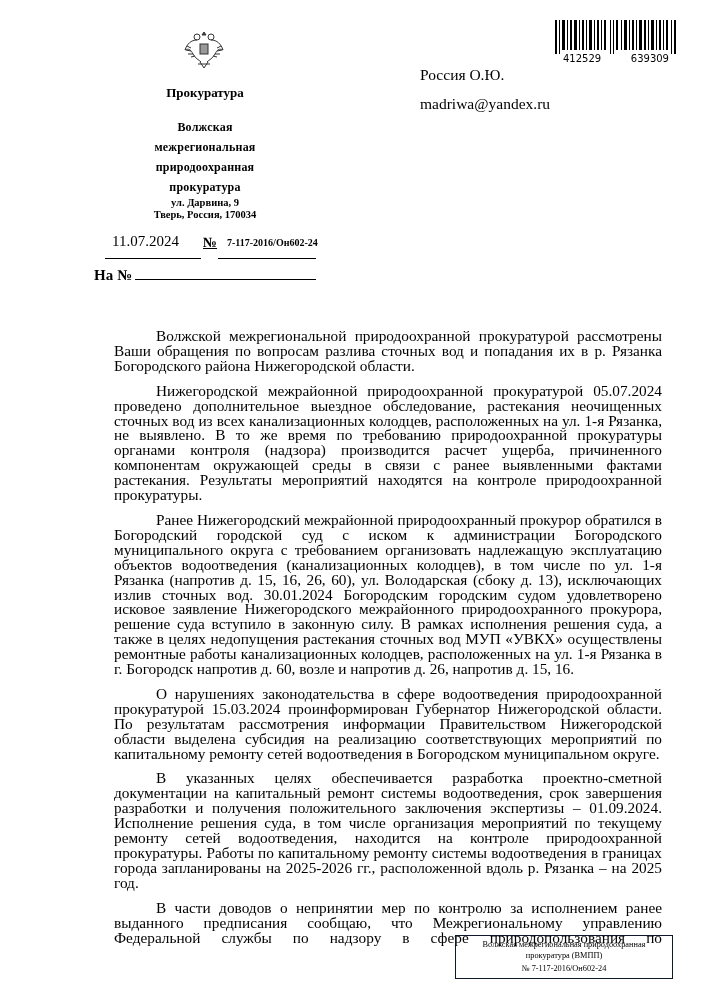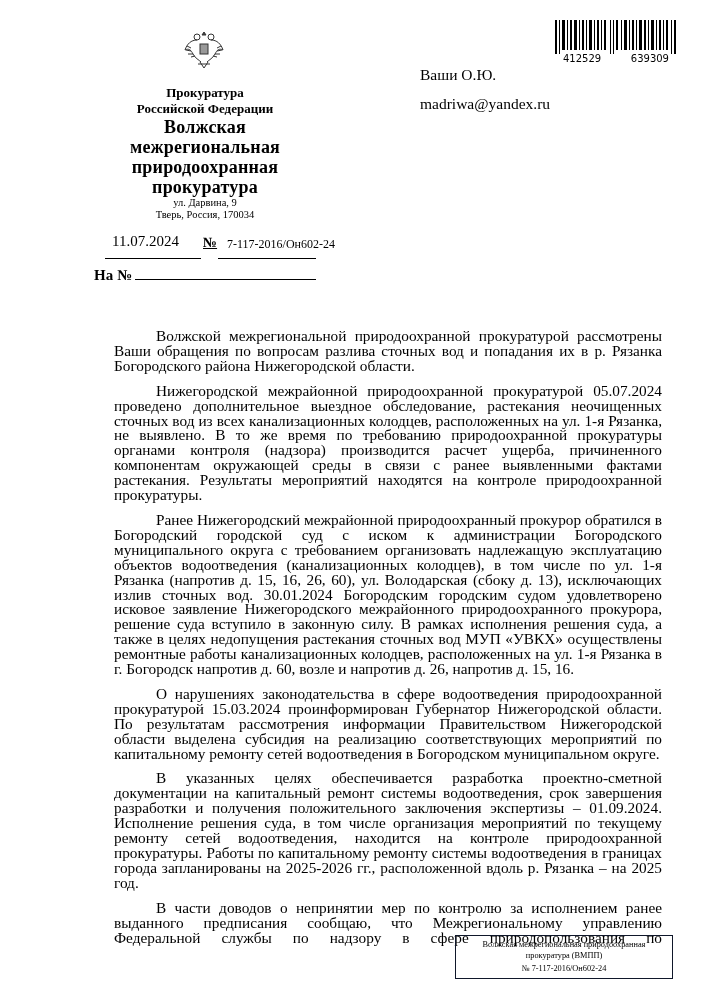--- a/index.html
+++ b/index.html
@@ -5,26 +5,26 @@
     html, body { margin: 0; padding: 0; }
     body {
       width: 706px; height: 1000px; background: #ffffff; color: #000;
       position: relative; overflow: hidden;
       font-family: "Liberation Serif", "DejaVu Serif", serif;
     }
     .abs { position: absolute; }
     .emblem { left: 181px; top: 26px; width: 46px; height: 46px; }
     .org { left: 100px; width: 210px; text-align: center; font-weight: bold; }
     .org-l1 { top: 85px; font-size: 13px; line-height: 16px; }
-    .org-main { top: 117px; font-size: 18px; line-height: 20px; letter-spacing: 0.2px; }
-    .addr { left: 100px; width: 210px; top: 197px; text-align: center; font-size: 10.5px; line-height: 12px; }
+    .org-main { top: 117px; font-size: 12px; line-height: 20px; letter-spacing: 0.2px; }
+    .addr { left: 100px; width: 210px; top: 197px; text-align: center; font-size: 10.5px; line-height: 12px; font-weight: bold; }
     .date { left: 112px; top: 233px; font-size: 15px; }
     .date-line { left: 105px; top: 258px; width: 96px; border-top: 1px solid #000; }
     .num-sign { left: 203px; top: 235px; font-size: 14px; font-weight: bold; text-decoration: underline; }
-    .num-val { left: 227px; top: 237px; font-size: 12px; }
+    .num-val { left: 227px; top: 237px; font-size: 10px; font-weight: bold; }
     .num-line { left: 218px; top: 258px; width: 98px; border-top: 1px solid #000; }
     .ref-label { left: 94px; top: 267px; font-size: 15px; font-weight: bold; }
     .ref-line { left: 135px; top: 279px; width: 181px; border-top: 1px solid #000; }
     .barcode { left: 555px; top: 20px; width: 122px; height: 34px; }
     .barcode-num { left: 555px; top: 53px; width: 122px; font-family: "DejaVu Sans", sans-serif; font-size: 10px; display: flex; justify-content: space-between; padding: 0 8px; box-sizing: border-box; }
     .recipient { left: 420px; top: 66px; font-size: 15.5px; }
     .email { left: 420px; top: 95px; font-size: 15.5px; }
     .body-text {
       left: 104px; top: 319px; width: 568px;
       font-size: 15.3px; line-height: 14.9px; text-align: justify;
@@ -51,21 +51,20 @@
       <path d="M40 20 l-4 2 M41 24 l-5 1 M39 28 l-5 0 M36 31 l-4 -1"></path>
       <rect x="19" y="18" width="8" height="10" fill="#999"></rect>
       <path d="M19 36 l4 6 l4 -6"></path>
       <path d="M17 38 h12"></path>
     </g>
   </svg>
 </div>
 
 <div class="abs org org-l1">
   <div>Прокуратура</div>
-  <div>Российской Федерации</div>
 </div>
 <div class="abs org org-main">
   <div>Волжская</div>
   <div>межрегиональная</div>
   <div>природоохранная</div>
   <div>прокуратура</div>
 </div>
 <div class="abs addr">
   <div>ул. Дарвина, 9</div>
   <div>Тверь, Россия, 170034</div>
@@ -115,21 +114,21 @@
       <rect x="116" y="0" width="1" height="34"></rect>
       <rect x="119" y="0" width="2" height="34"></rect>
     </g>
   </svg>
 </div>
 <div class="abs barcode-num">
   <span>412529</span>
   <span>639309</span>
 </div>
 
-<div class="abs recipient">Ваши О.Ю.</div>
+<div class="abs recipient">Россия О.Ю.</div>
 <div class="abs email">madriwa@yandex.ru</div>
 
 <div class="abs body-text">
   <p>Волжской межрегиональной природоохранной прокуратурой рассмотрены Ваши обращения по вопросам разлива сточных вод и попадания их в р. Рязанка Богородского района Нижегородской области.</p>
   <p>Нижегородской межрайонной природоохранной прокуратурой 05.07.2024 проведено дополнительное выездное обследование, растекания неочищенных сточных вод из всех канализационных колодцев, расположенных на ул. 1-я Рязанка, не выявлено. В то же время по требованию природоохранной прокуратуры органами контроля (надзора) производится расчет ущерба, причиненного компонентам окружающей среды в связи с ранее выявленными фактами растекания. Результаты мероприятий находятся на контроле природоохранной прокуратуры.</p>
   <p>Ранее Нижегородский межрайонной природоохранный прокурор обратился в Богородский городской суд с иском к администрации Богородского муниципального округа с требованием организовать надлежащую эксплуатацию объектов водоотведения (канализационных колодцев), в том числе по ул. 1-я Рязанка (напротив д. 15, 16, 26, 60), ул. Володарская (сбоку д. 13), исключающих излив сточных вод. 30.01.2024 Богородским городским судом удовлетворено исковое заявление Нижегородского межрайонного природоохранного прокурора, решение суда вступило в законную силу. В рамках исполнения решения суда, а также в целях недопущения растекания сточных вод МУП «УВКХ» осуществлены ремонтные работы канализационных колодцев, расположенных на ул. 1-я Рязанка в г. Богородск напротив д. 60, возле и напротив д. 26, напротив д. 15, 16.</p>
   <p>О нарушениях законодательства в сфере водоотведения природоохранной прокуратурой 15.03.2024 проинформирован Губернатор Нижегородской области. По результатам рассмотрения информации Правительством Нижегородской области выделена субсидия на реализацию соответствующих мероприятий по капитальному ремонту сетей водоотведения в Богородском муниципальном округе.</p>
   <p>В указанных целях обеспечивается разработка проектно-сметной документации на капитальный ремонт системы водоотведения, срок завершения разработки и получения положительного заключения экспертизы – 01.09.2024. Исполнение решения суда, в том числе организация мероприятий по текущему ремонту сетей водоотведения, находится на контроле природоохранной прокуратуры. Работы по капитальному ремонту системы водоотведения в границах города запланированы на 2025-2026 гг., расположенной вдоль р. Рязанка – на 2025 год.</p>
   <p style="text-align-last: justify;">В части доводов о непринятии мер по контролю за исполнением ранее выданного предписания сообщаю, что Межрегиональному управлению Федеральной службы по надзору в сфере природопользования по</p>
 </div>

